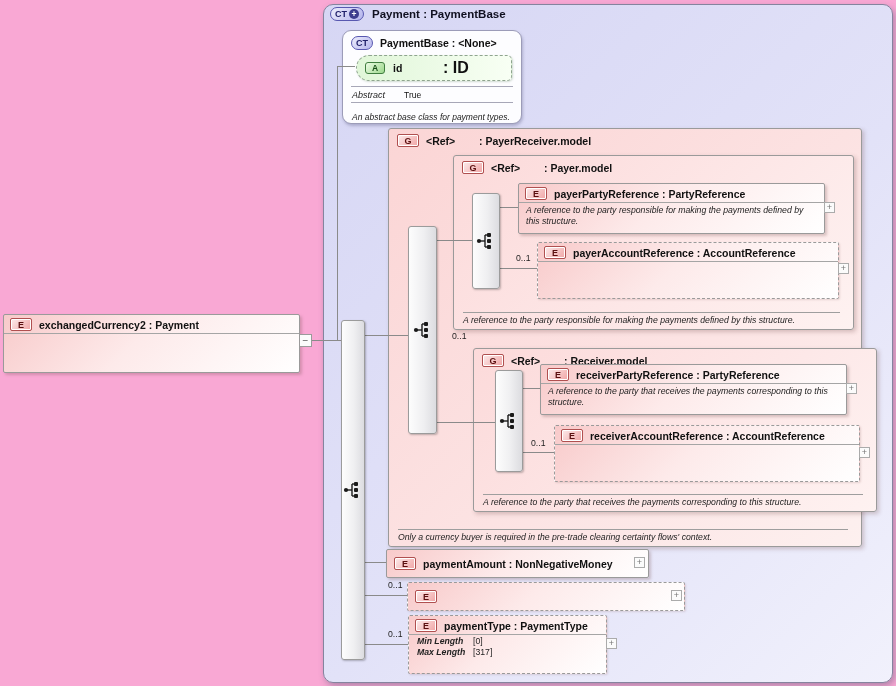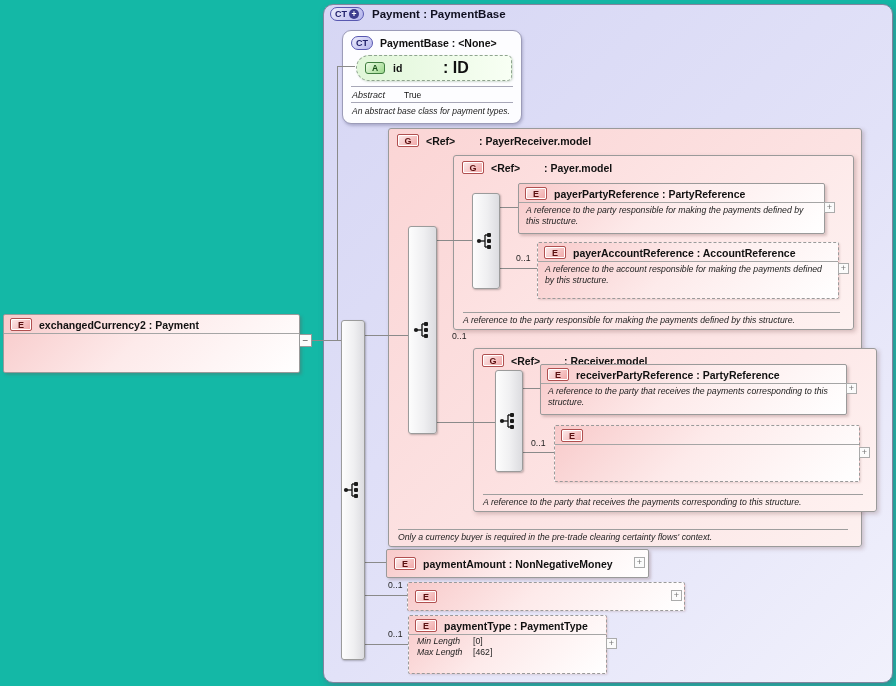--- a/index.html
+++ b/index.html
@@ -1,17 +1,17 @@
 <!DOCTYPE html>
 <html><head>
 <meta charset="utf-8">
 <style>
   html,body{margin:0;padding:0;background:#fff;}
   .canvas{
-    position:relative;width:896px;height:686px;background:#14b8a6;overflow:hidden;
+    position:relative;width:896px;height:686px;background:#f9a8d4;overflow:hidden;
     font-family:"Liberation Sans",sans-serif;color:#111;
   }
   
   .root{
     position:absolute;left:323px;top:4px;width:568px;height:677px;
     border:1px solid #84849e;border-radius:10px;
     background:linear-gradient(135deg,#d6d6f4 0%,#e2e2f8 55%,#f1f1fc 100%);
     box-shadow:2px 3px 6px rgba(90,90,120,.45);
   }
   .root-head{position:absolute;left:330px;top:7px;display:flex;align-items:center;gap:8px;
@@ -27,21 +27,21 @@
     border:1px dashed #8fa48f;border-radius:13px 5px 5px 13px;
     background:linear-gradient(to right,#e0f6d8,#f8fff4);
     box-shadow:1px 1px 2px rgba(80,120,80,.25);
   }
   .attr-name{font-weight:bold;font-size:10.5px;width:42px;}
   .attr-type{font-weight:bold;font-size:16px;}
   .base-sep{border-top:1px solid #a7a7b7;margin:1px 8px;}
   .abs-row{display:flex;align-items:baseline;padding:2px 9px 1px;font-size:9px;}
   .abs-label{font-style:italic;width:52px;color:#222;}
   .abs-val{font-weight:normal;font-size:8.5px;color:#111;}
-  .base-desc{padding:2px 9px 4px;font-style:italic;font-size:8.5px;color:#222;}
+  .base-desc{padding:8px 9px 4px;font-style:italic;font-size:8.5px;color:#222;}
   
   .box{position:absolute;border:1px solid #9a9a9a;border-radius:2px;overflow:hidden;
     background:linear-gradient(135deg,#f8caca 0%,#fdeaea 45%,#ffffff 100%);
     box-shadow:2px 2px 3px rgba(120,80,80,.28);}
   .dashed{border-style:dashed;box-shadow:1px 1px 2px rgba(120,80,80,.18);}
   .ehead{display:flex;align-items:center;gap:7px;padding:3px 6px 2px;font-weight:bold;font-size:10.5px;white-space:nowrap;}
   .esep{border-top:1px solid #a5a5a5;margin:0;}
   .edesc{padding:2px 7px 3px;font-style:italic;font-size:8.7px;color:#222;line-height:1.25;}
   .row-box{display:flex;align-items:center;gap:7px;padding:0 7px;font-weight:bold;font-size:10.5px;white-space:nowrap;}
   
@@ -72,21 +72,21 @@
   .vline{position:absolute;width:1px;background:#8a8a8a;}
   
   .toggle{position:absolute;box-sizing:border-box;border:1px solid #9a9a9a;background:#fbfbfb;
     color:#555;text-align:center;cursor:pointer;}
   .minus{left:299px;top:334px;width:13px;height:13px;font-size:10px;line-height:11px;}
   .exp{width:11px;height:11px;font-size:9px;line-height:9px;color:#777;border-color:#ababab;}
   
   .occ{position:absolute;font-size:8.7px;color:#222;}
   
   .facet-row{display:flex;align-items:baseline;padding:1px 8px 0;font-size:8.7px;color:#222;}
-  .facet-label{font-style:italic;width:56px;}
+  .facet-label{font-style:italic;width:56px;font-weight:bold;}
 </style>
 </head>
 <body>
 
 <div class="canvas">
 
   <div class="root"></div>
   <div class="root-head">
     <span class="bdg bdg-ct">
         <span>CT</span>
@@ -221,35 +221,35 @@
     <div class="esep"></div>
     <div class="edesc">A reference to the party responsible for making the payments defined by this structure.</div>
   </div>
 
   <div class="box dashed" style="left:537px;top:242px;width:300px;height:55px;">
     <div class="ehead">
       <span class="bdg bdg-e">E</span>
       <span>payerAccountReference : AccountReference</span>
     </div>
     <div class="esep"></div>
-    <div class="edesc">A reference to the account responsible for making the payments defined by this structure.</div>
   </div>
 
   <div class="box" style="left:540px;top:364px;width:305px;height:49px;">
     <div class="ehead">
       <span class="bdg bdg-e">E</span>
       <span>receiverPartyReference : PartyReference</span>
     </div>
     <div class="esep"></div>
     <div class="edesc">A reference to the party that receives the payments corresponding to this structure.</div>
   </div>
 
   <div class="box dashed" style="left:554px;top:425px;width:304px;height:55px;">
     <div class="ehead">
       <span class="bdg bdg-e">E</span>
+      <span>receiverAccountReference : AccountReference</span>
     </div>
     <div class="esep"></div>
   </div>
 
   <div class="box row-box" style="left:386px;top:549px;width:247px;height:27px;">
     <span class="bdg bdg-e">E</span>
     <span>paymentAmount : NonNegativeMoney</span>
   </div>
 
   <div class="box row-box dashed" style="left:407px;top:582px;width:262px;height:27px;">
@@ -261,21 +261,21 @@
       <span class="bdg bdg-e">E</span>
       <span>paymentType : PaymentType</span>
     </div>
     <div class="esep"></div>
     <div class="facet-row">
       <span class="facet-label">Min Length</span>
       <span>[0]</span>
     </div>
     <div class="facet-row">
       <span class="facet-label">Max Length</span>
-      <span>[462]</span>
+      <span>[317]</span>
     </div>
   </div>
 
   <div class="occ" style="left:516px;top:253px;">0..1</div>
   <div class="occ" style="left:452px;top:331px;">0..1</div>
   <div class="occ" style="left:531px;top:438px;">0..1</div>
   <div class="occ" style="left:388px;top:580px;">0..1</div>
   <div class="occ" style="left:388px;top:629px;">0..1</div>
 
   <div class="toggle exp" style="left:824px;top:202px;">+</div>

